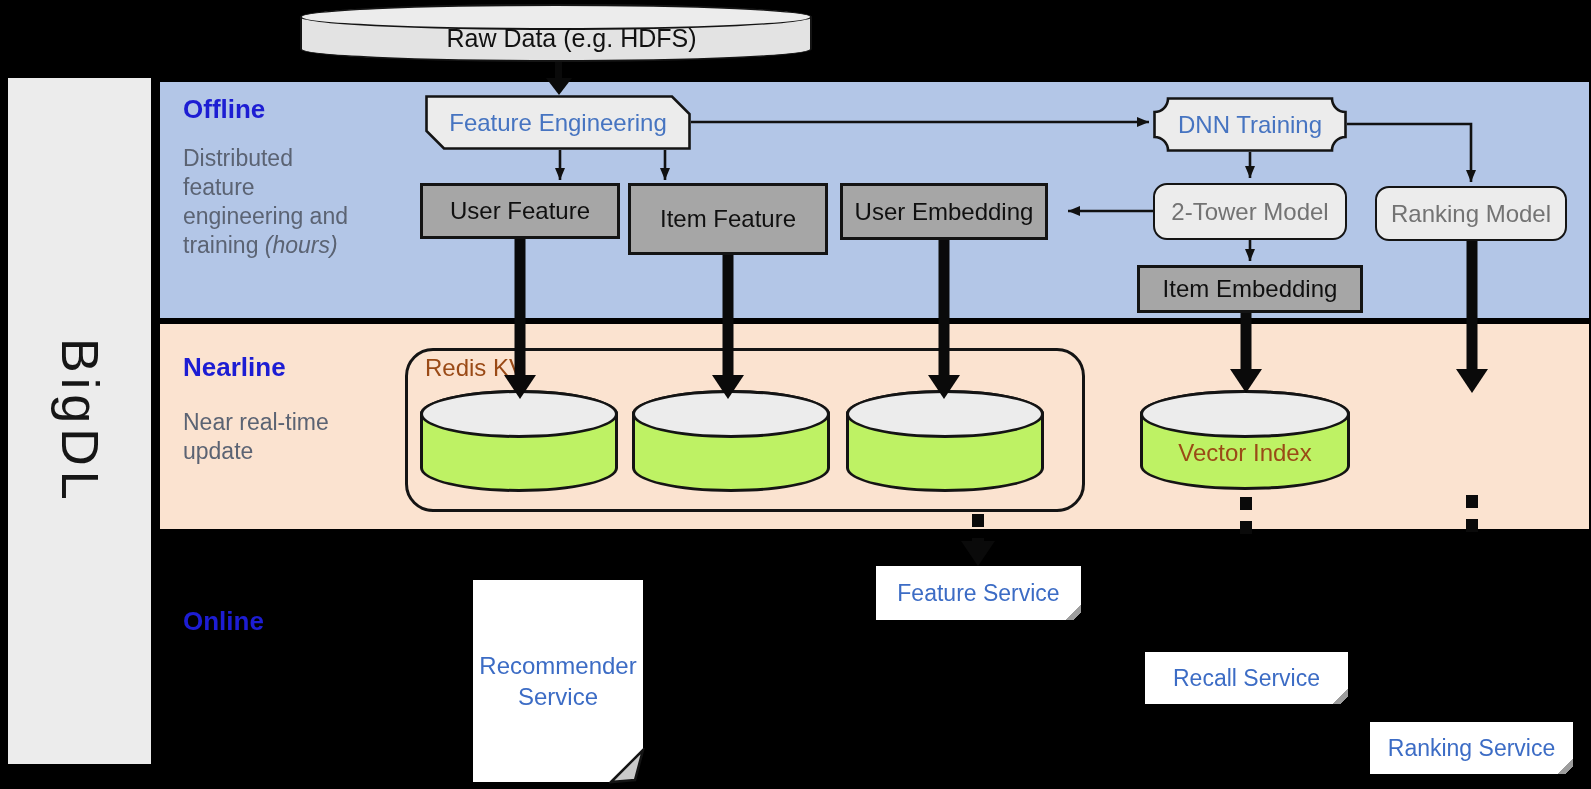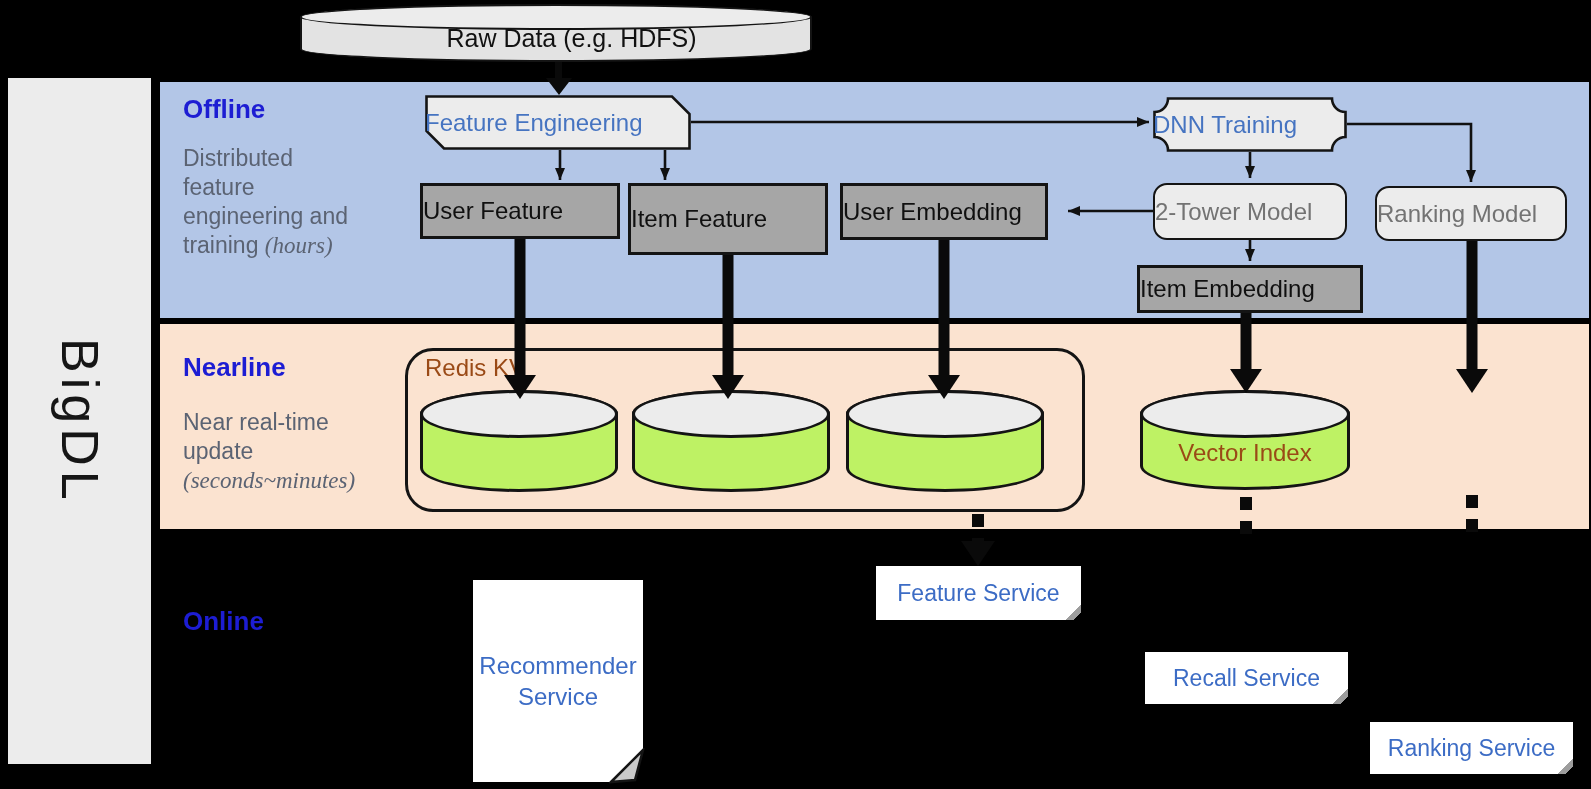--- a/index.html
+++ b/index.html
@@ -10,24 +10,24 @@
   .abs{position:absolute;}
   
   #sidebar{left:8px;top:78px;width:143px;height:686px;background:#ececec;display:flex;align-items:center;justify-content:center;}
   #sidebar .vtext{writing-mode:vertical-rl;font-size:52px;letter-spacing:5px;color:#161616;}
   #band-offline{left:160px;top:82px;width:1429px;height:236px;background:#b3c6e7;}
   #band-nearline{left:160px;top:324px;width:1429px;height:205px;background:#fbe3d0;}
   
   .sec-title{font-size:26px;font-weight:700;color:#1d1dd3;}
   .sec-desc{font-size:23px;line-height:29px;color:#5b6373;}
   .sec-desc .ln{display:block;}
-  .it{font-style:italic;font-family:Liberation Serif, serif;}
+  .it{font-style:italic;}
   #online-desc{color:#4e586e;}
   
-  .node{box-sizing:border-box;display:flex;align-items:center;text-align:center;}
+  .node{box-sizing:border-box;display:flex;align-items:center;justify-content:center;text-align:center;}
   .graybox{background:#a6a6a6;border:3px solid #141414;font-size:24px;color:#101010;}
   .roundbox{background:#ececec;border:2.5px solid #141414;border-radius:14px;font-size:24px;color:#737373;}
   .shapebox{font-size:24px;color:#4674c1;}
   .shapebox svg{position:absolute;inset:0;}
   .shapebox .lbl{position:relative;}
   
   .cyl{background:#bef264;border:3px solid #141414;border-radius:50% / 24px;box-sizing:border-box;display:flex;align-items:center;justify-content:center;}
   .cyl::before{content:"";position:absolute;top:-3px;left:-3px;right:-3px;height:48px;background:#ececec;border:3px solid #141414;border-radius:50%;box-sizing:border-box;}
   .cyl .lbl{position:relative;margin-top:26px;font-size:24px;color:#9a4a16;}
   #raw-cyl{border-radius:50% / 13px;background:#e3e3e3;border-width:2px;padding-left:31px;}
@@ -63,21 +63,20 @@
     <span class="ln">Distributed</span>
     <span class="ln">feature</span>
     <span class="ln">engineering and</span>
     <span class="ln"><span>training </span><span class="it">(hours)</span></span>
   </div>
 
   <div class="abs z2 sec-title" style="left:183px;top:352px;">Nearline</div>
   <div class="abs z2 sec-desc" style="left:183px;top:408px;width:275px;white-space:nowrap;">
     <span class="ln">Near real-time</span>
     <span class="ln">update</span>
-    <span class="ln it">(seconds~minutes)</span>
   </div>
 
   <div class="abs z2 sec-title" style="left:183px;top:606px;">Online</div>
 
   <div class="abs z3 cyl" id="raw-cyl" style="left:300px;top:4px;width:512px;height:58px;">
     <span class="lbl">Raw Data (e.g. HDFS)</span>
   </div>
 
   <div class="abs z2" id="redis-box" style="left:405px;top:348px;width:680px;height:164px;"></div>
   <div class="abs z3" id="redis-label" style="left:425px;top:354px;">Redis KV</div>

